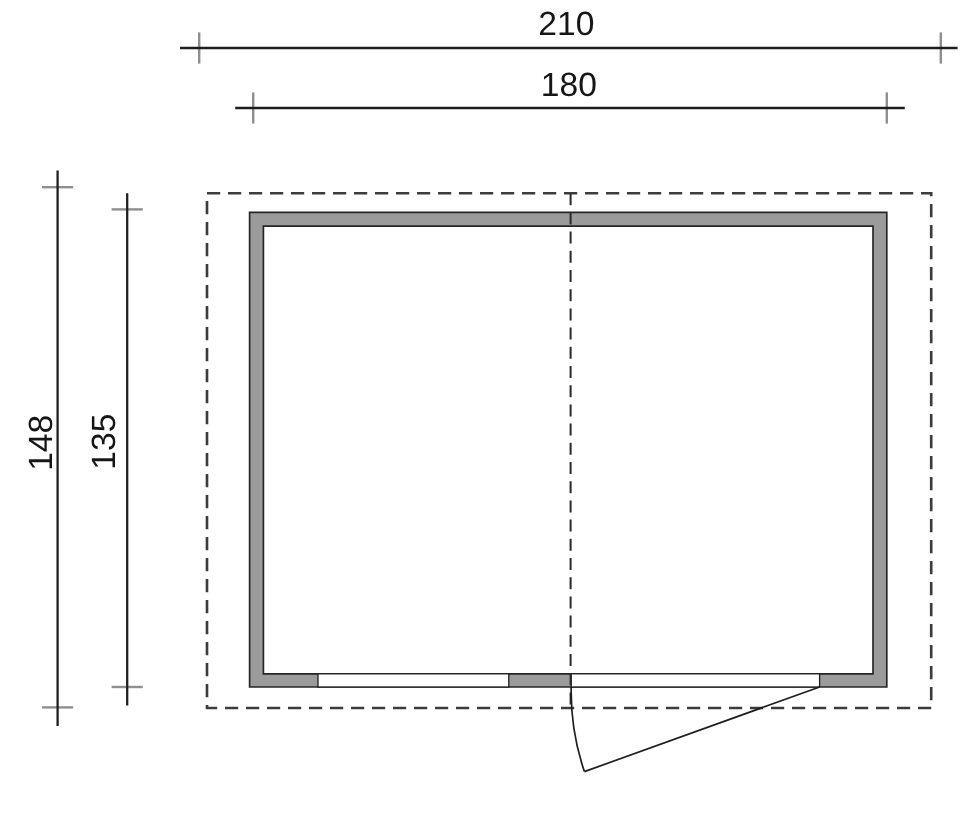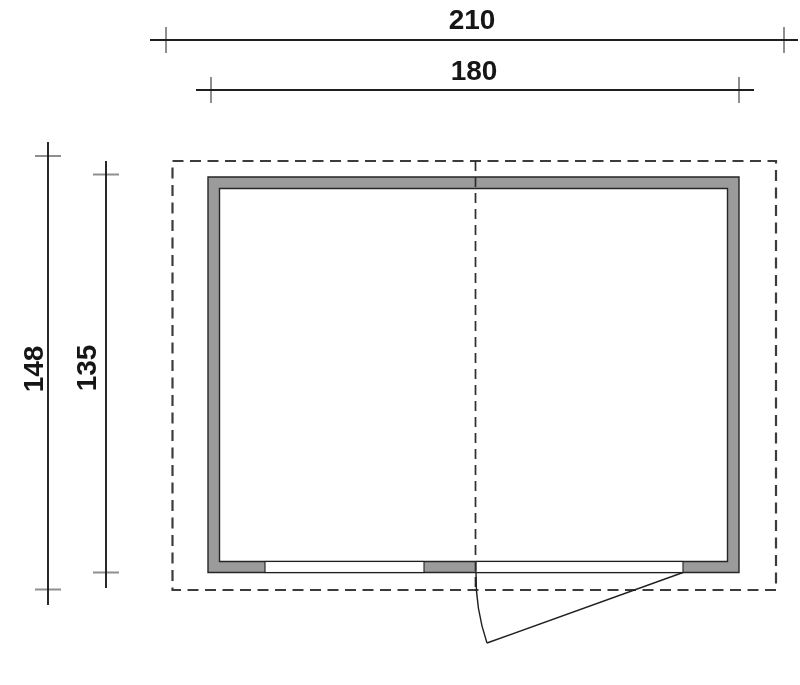--- a/index.html
+++ b/index.html
@@ -6,21 +6,20 @@
     margin: 0;
     padding: 0;
     background: #ffffff;
   }
   .stage {
     position: relative;
     width: 800px;
     height: 685px;
     background: #ffffff;
     overflow: hidden;
-    font-weight: bold;
   }
   svg { display: block; }
   .dim-text {
     font-family: "Liberation Sans", sans-serif;
     font-size: 28px;
     fill: #161616;
     text-anchor: middle;
   }
   .dim-line { stroke-width: 1.9; stroke-linecap: butt; }
   .tick-line { stroke-width: 2; }

